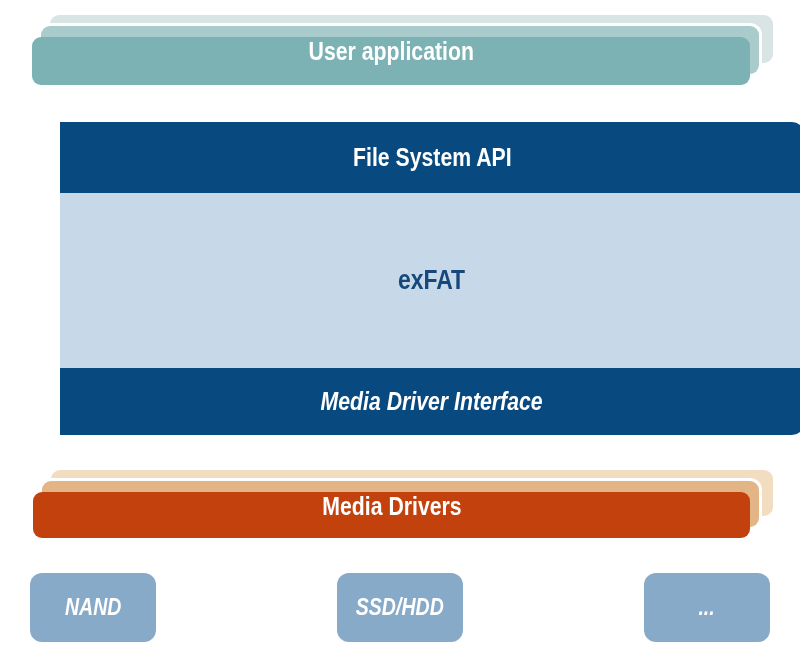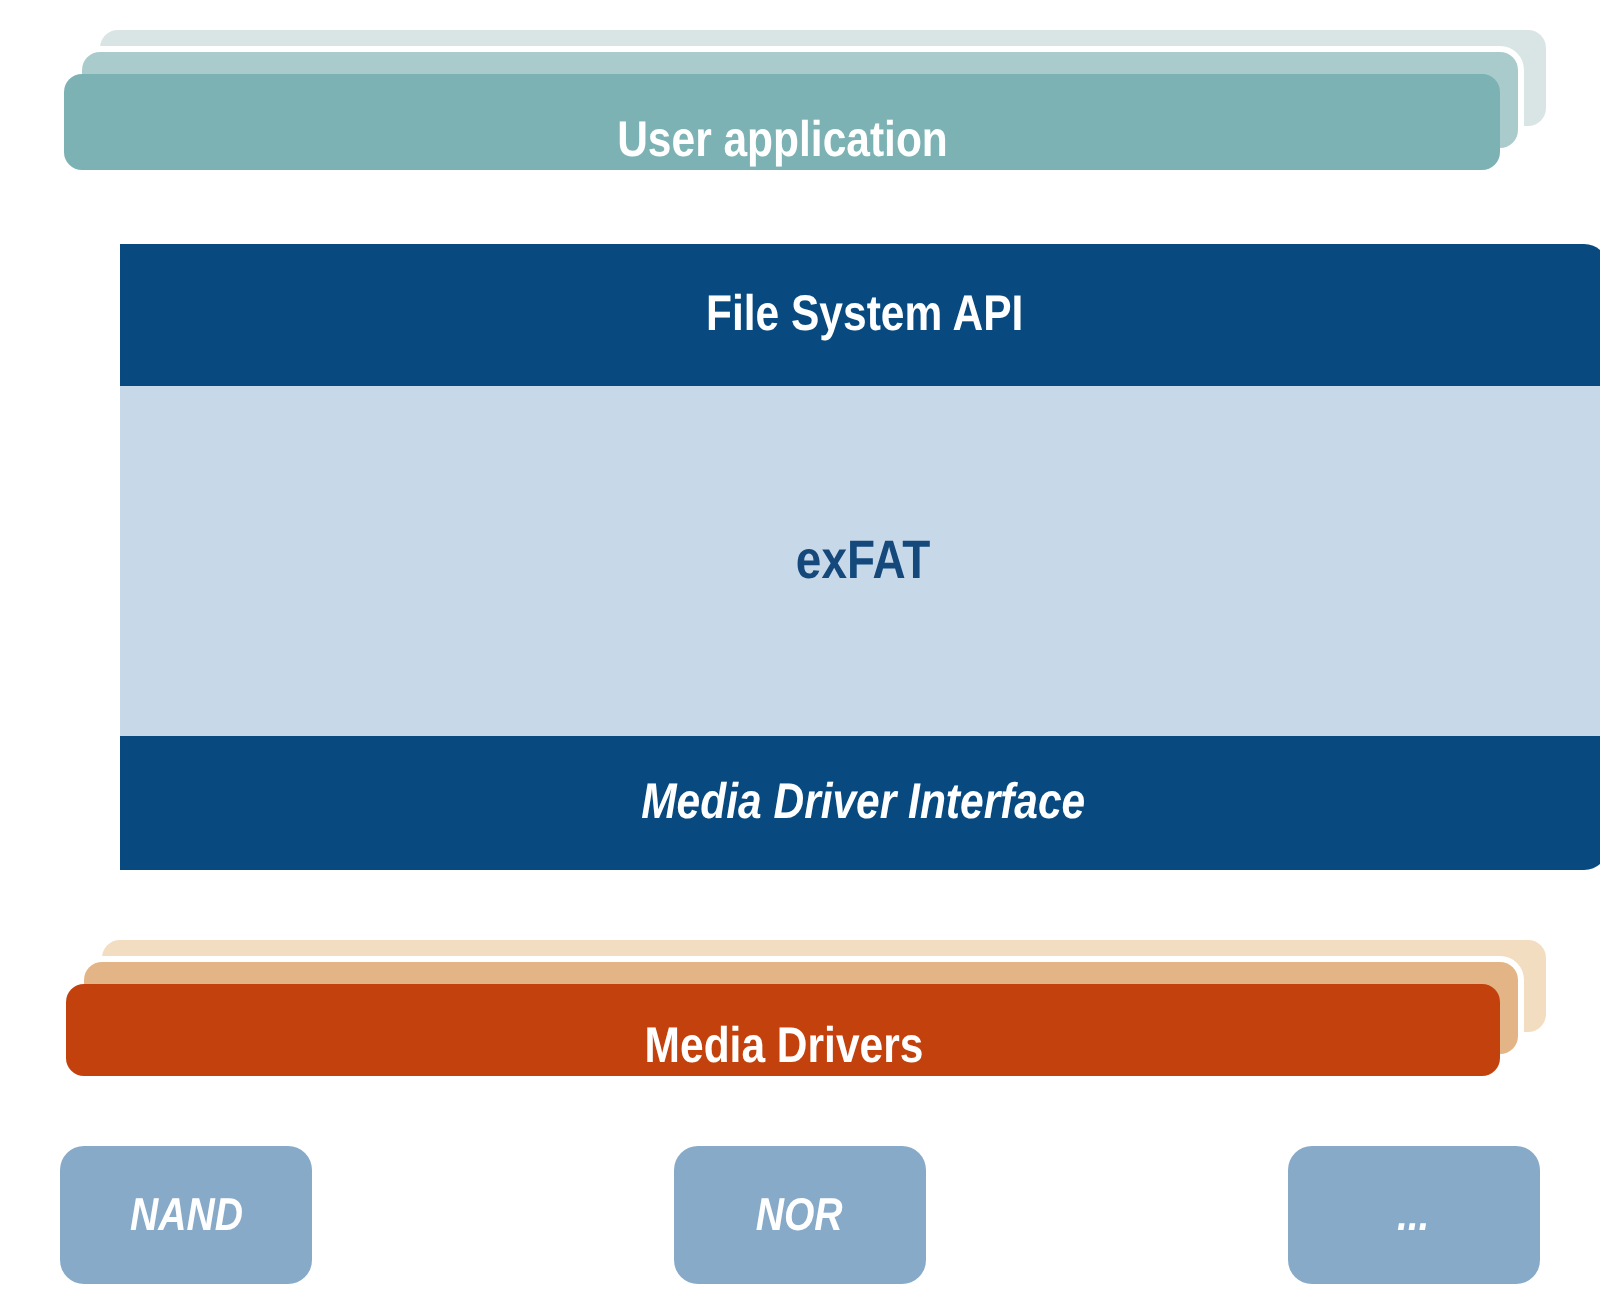--- a/index.html
+++ b/index.html
@@ -17,21 +17,21 @@
   }
   .layer {
     position: absolute;
     border-radius: 9px;
     box-shadow: 0 0 0 3px #ffffff;
   }
   .bar {
     position: absolute;
     border-radius: 9px;
     display: flex;
-    align-items: flex-end;
+    align-items: flex-start;
     justify-content: center;
   }
   .lbl {
     display: inline-block;
     transform: scaleX(0.85);
     font-weight: 700;
     color: #ffffff;
     white-space: nowrap;
   }
   
@@ -117,20 +117,20 @@
   <div class="layer orange-mid"></div>
   <div class="bar orange-front">
     <span class="lbl">Media Drivers</span>
   </div>
 
   <div class="devices-row">
     <div class="device-box">
       <span class="lbl">NAND</span>
     </div>
     <div class="device-box">
-      <span class="lbl">NOR</span>
+      <span class="lbl">SSD/HDD</span>
     </div>
     <div class="device-box">
       <span class="lbl">...</span>
     </div>
   </div>
 
 </div>
 
 </body></html>

